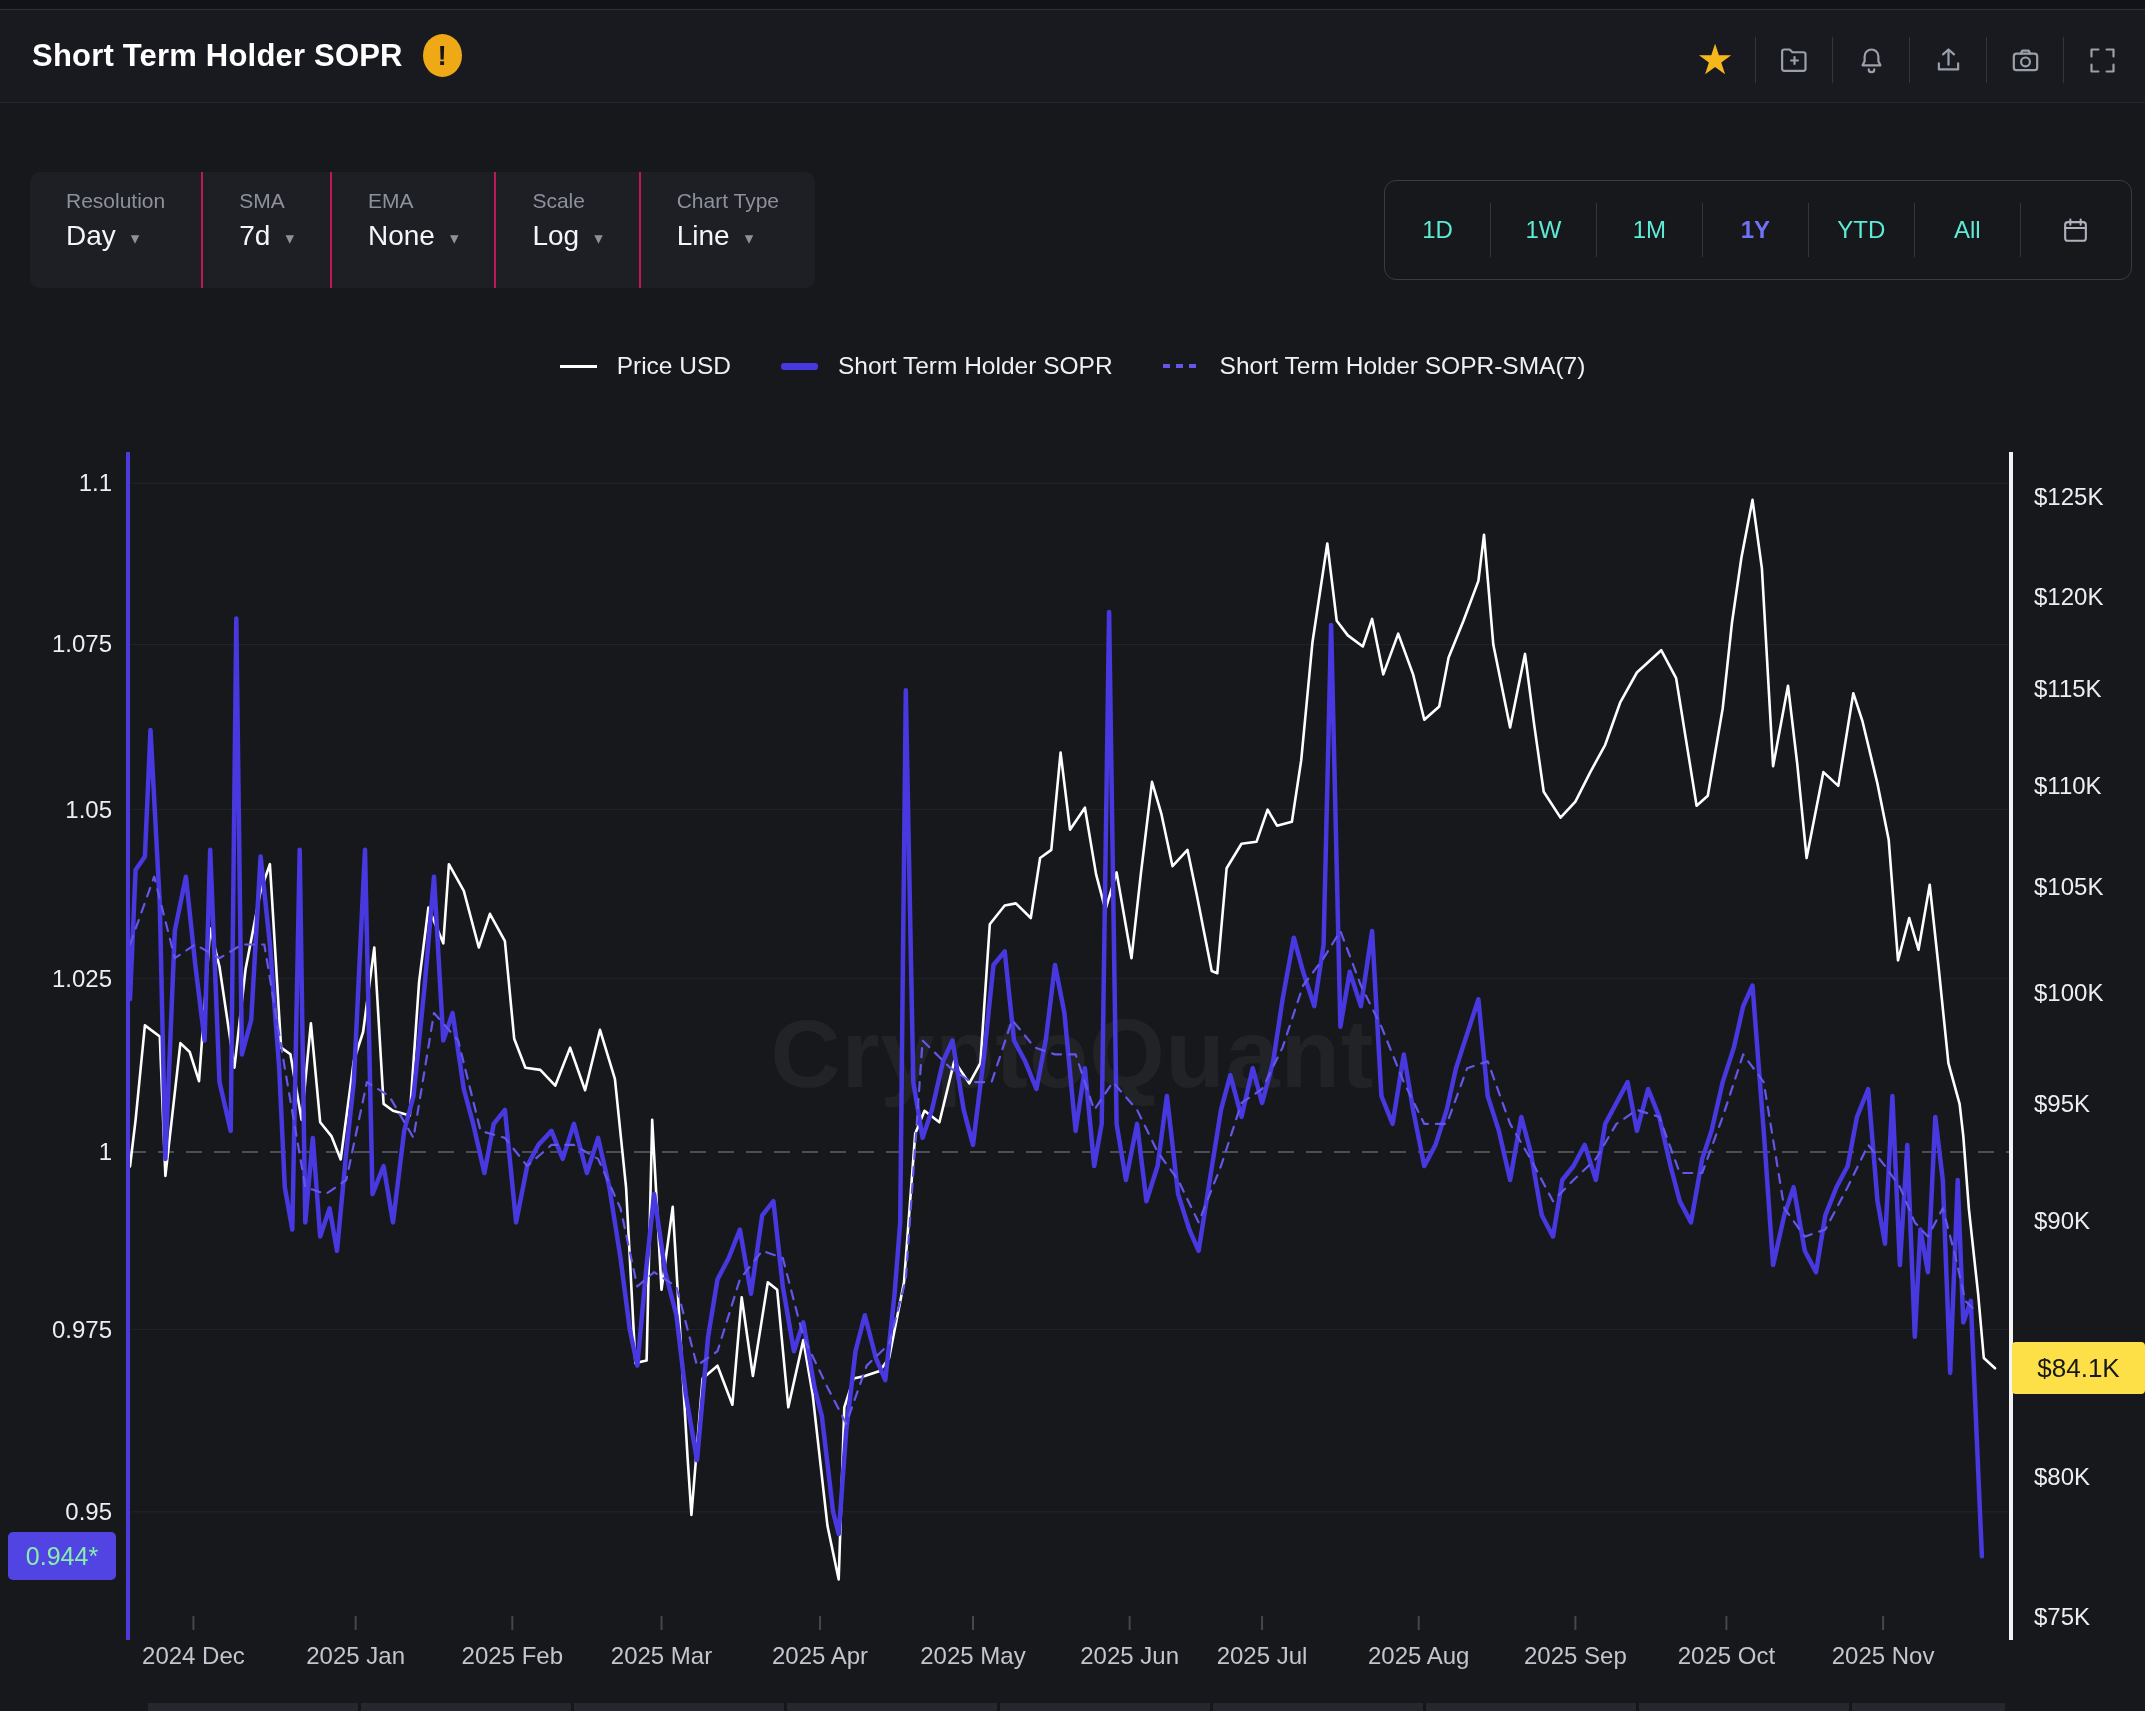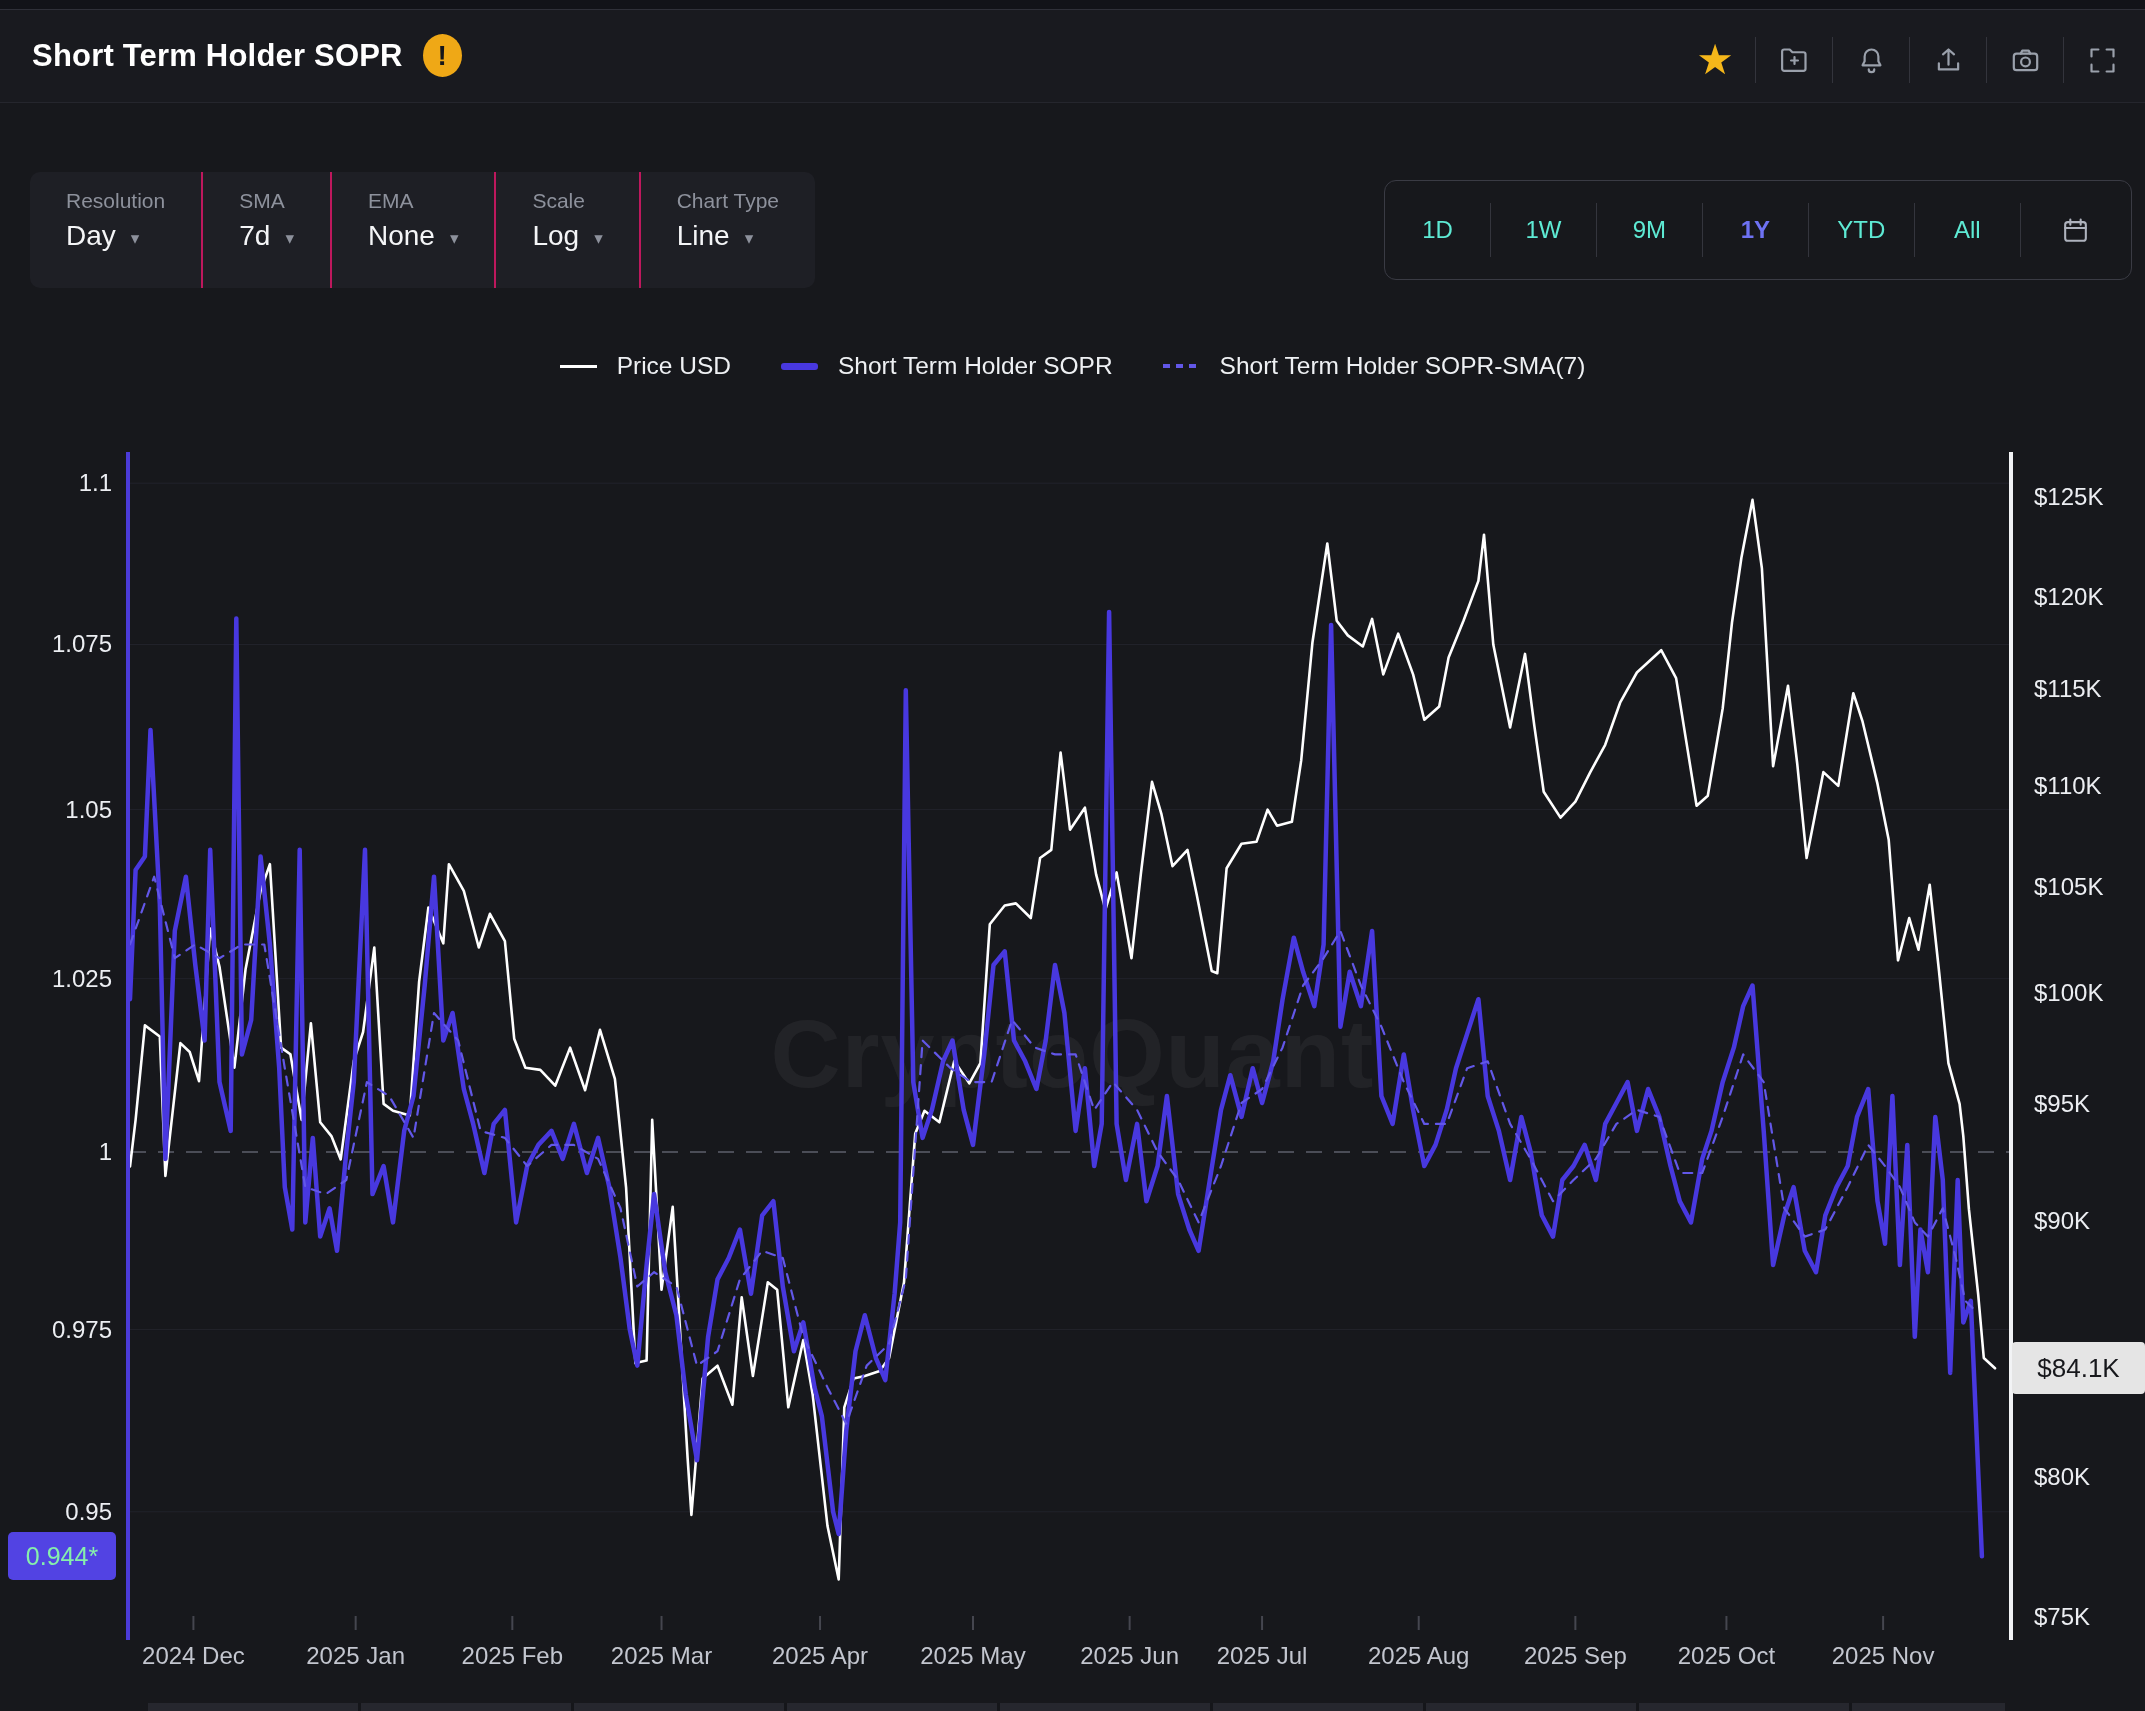--- a/index.html
+++ b/index.html
@@ -42,21 +42,21 @@
   .sw-sopr{border-top:7px solid #4838df;border-radius:3px;}
   .sw-sma{height:4px;background:repeating-linear-gradient(90deg,#6257e8 0 7px,transparent 7px 13px);}
   
   #plot{position:absolute;left:0;top:0;width:2145px;height:1711px;}
   #labels{position:absolute;left:0;top:0;width:2145px;height:1711px;pointer-events:none;}
   .yl{position:absolute;left:0;width:112px;text-align:right;font-size:24px;color:#eceef2;height:30px;line-height:30px;}
   .yr{position:absolute;left:2034px;font-size:24px;color:#eceef2;height:30px;line-height:30px;}
   .xl{position:absolute;top:1642px;width:160px;text-align:center;font-size:24px;color:#c3c6cf;}
   .badge-left{position:absolute;left:8px;width:108px;height:48px;background:#5243e3;color:#86efac;font-size:25px;
               border-radius:5px;display:flex;align-items:center;justify-content:center;}
-  .badge-right{position:absolute;left:2012px;width:133px;height:52px;background:#e5e5e5;color:#17181c;font-size:26px;
+  .badge-right{position:absolute;left:2012px;width:133px;height:52px;background:#fde047;color:#17181c;font-size:26px;
                border-radius:4px;display:flex;align-items:center;justify-content:center;}
   .watermark{position:absolute;top:998px;left:50%;transform:translateX(-50%);font-size:97px;font-weight:700;
              color:rgba(255,255,255,0.05);letter-spacing:1px;white-space:nowrap;user-select:none;}
   .bottom-strip{position:absolute;left:148px;top:1703px;width:1857px;height:8px;
                 background:repeating-linear-gradient(90deg,#26272e 0 210px,#15161a 210px 213px);}
 </style>
 </head>
 <body>
 
 <div class="page">
@@ -143,21 +143,21 @@
           <span class="caret">▾</span>
         </div>
     </div>
   </div>
 
   <div class="range">
     <span class="ropt">1D</span>
     <span class="rdiv"></span>
     <span class="ropt">1W</span>
     <span class="rdiv"></span>
-    <span class="ropt">9M</span>
+    <span class="ropt">1M</span>
     <span class="rdiv"></span>
     <span class="ropt active">1Y</span>
     <span class="rdiv"></span>
     <span class="ropt">YTD</span>
     <span class="rdiv"></span>
     <span class="ropt">All</span>
     <span class="rdiv"></span>
     <span class="rcal">
       <svg viewBox="0 0 24 24">
           <rect x="4" y="5.5" width="16" height="14.5" rx="2"></rect>

